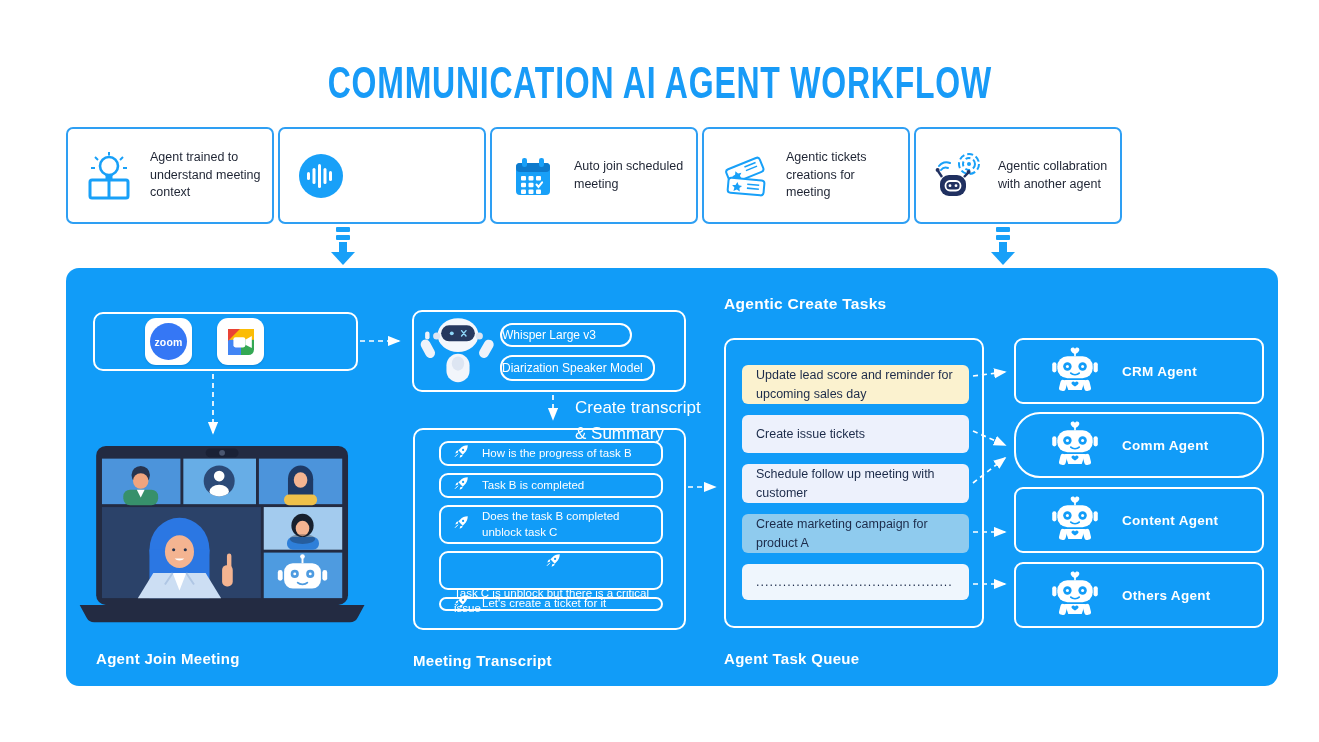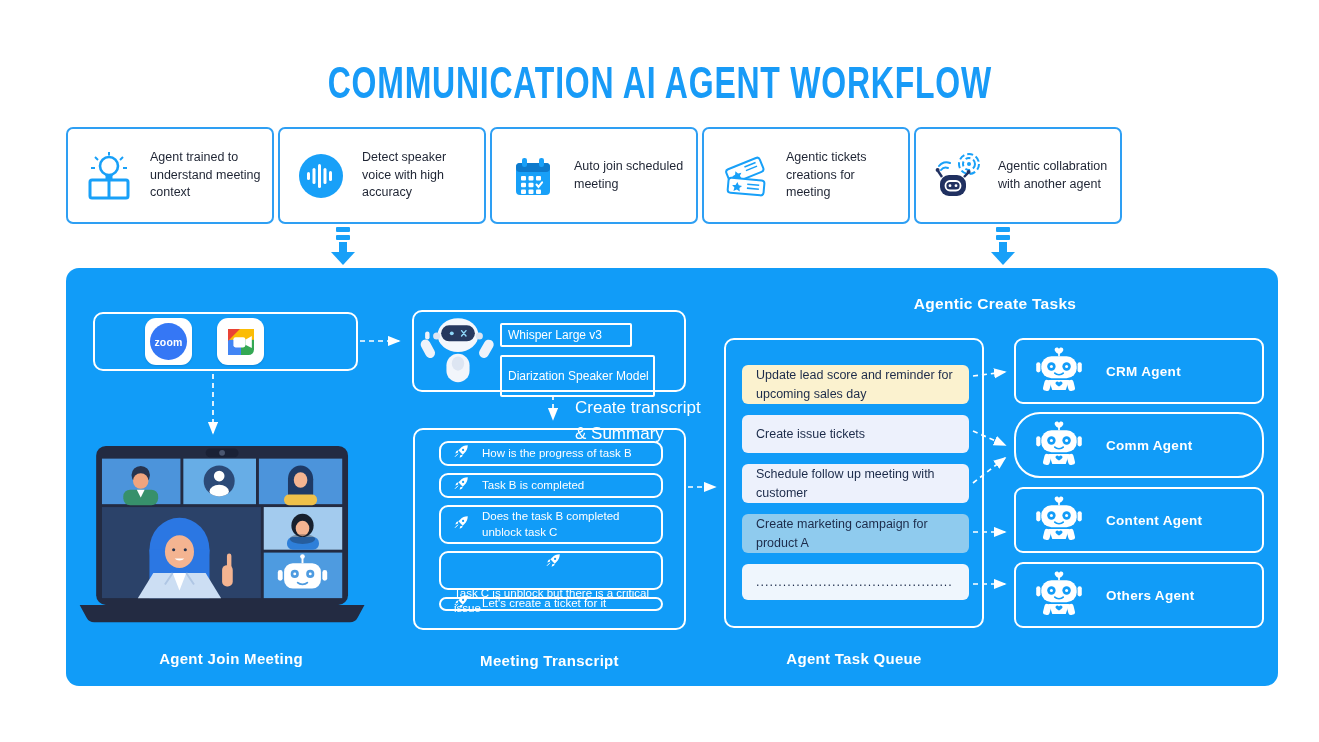--- a/index.html
+++ b/index.html
@@ -12,32 +12,32 @@
   .features{position:absolute;left:66px;top:127px;width:1056px;height:97px;display:flex;gap:4px;}
   .feature{flex:1;background:#fff;border:2px solid #2E9FF3;border-radius:7px;display:flex;align-items:center;gap:13px;padding:0 8px 0 13px;box-sizing:border-box;}
   .feature .ficon{flex:0 0 56px;display:flex;align-items:center;justify-content:center;}
   .feature .ftext{font-size:12.5px;color:#1E2433;line-height:1.42;max-width:150px;}
   
   .step-arrow{position:absolute;width:28px;height:38px;}
   .step-arrow svg{display:block;}
   
   .panel{position:absolute;left:66px;top:268px;width:1212px;height:418px;background:#119CF8;border-radius:13px;}
   .wbox{position:absolute;border:2px solid #ffffff;border-radius:10px;box-sizing:border-box;}
-  .wlabel{position:absolute;color:#fff;font-weight:700;font-size:15px;text-align:center;letter-spacing:.3px;}
-  .pill{border:2px solid #fff;border-radius:2px;color:#fff;font-size:12px;display:flex;align-items:center;padding:0 6px;box-sizing:border-box;position:absolute;white-space:nowrap;}
+  .wlabel{position:absolute;color:#fff;font-weight:700;font-size:15px;text-align:left;letter-spacing:.3px;}
+  .pill{border:2px solid #fff;border-radius:12px;color:#fff;font-size:12px;display:flex;align-items:center;padding:0 0;box-sizing:border-box;position:absolute;white-space:nowrap;}
   
   .tile{width:47px;height:47px;background:#fff;border-radius:11px;display:flex;align-items:center;justify-content:center;box-shadow:0 1px 2px rgba(0,40,90,.18);}
   .zoom-circle{width:37px;height:37px;border-radius:50%;background:#3577F5;display:flex;align-items:center;justify-content:center;}
   .zoom-circle span{color:#fff;font-size:10.5px;font-weight:700;letter-spacing:.2px;}
   
   .tmsg{border:2px solid #fff;border-radius:9px;color:#fff;font-size:11.5px;line-height:1.35;display:flex;align-items:center;gap:13px;padding:0 8px 0 13px;box-sizing:border-box;}
   
   .task{border-radius:6px;display:flex;align-items:center;padding:0 14px;box-sizing:border-box;color:#1C2B4A;font-size:12.5px;line-height:1.45;}
   
-  .agent{position:absolute;left:948px;width:250px;height:66px;border:2px solid #fff;border-radius:9px;box-sizing:border-box;display:flex;align-items:center;gap:20px;padding:0 0 0 16px;}
+  .agent{position:absolute;left:948px;width:250px;height:66px;border:2px solid #fff;border-radius:9px;box-sizing:border-box;display:flex;align-items:center;gap:20px;padding:0 0 0 32px;}
   .agent .alabel{color:#fff;font-weight:700;font-size:13.5px;letter-spacing:.3px;}
   .note{position:absolute;color:#fff;font-size:17px;line-height:1.5;}
   .connectors{position:absolute;left:0;top:0;pointer-events:none;}
 </style>
 </head>
 <body>
 
 <div class="canvas">
 
   <h1 class="title"><span>COMMUNICATION AI AGENT WORKFLOW</span></h1>
@@ -65,21 +65,20 @@
       <span class="ficon">
         <svg width="50" height="50" viewBox="0 0 50 50">
           <circle cx="25" cy="25" r="22" fill="#18A0F8"></circle>
           <rect x="11" y="21" width="3" height="8" rx="1.5" fill="#fff"></rect>
           <rect x="16.5" y="17" width="3" height="16" rx="1.5" fill="#fff"></rect>
           <rect x="22" y="13" width="3" height="24" rx="1.5" fill="#fff"></rect>
           <rect x="27.5" y="17" width="3" height="16" rx="1.5" fill="#fff"></rect>
           <rect x="33" y="20" width="3" height="10" rx="1.5" fill="#fff"></rect>
         </svg>
       </span>
-      <span class="ftext">Detect speaker voice with high accuracy</span>
     </div>
 
     <div class="feature">
       <span class="ficon">
         <svg width="50" height="50" viewBox="0 0 50 50">
           <rect x="8" y="12" width="34" height="32" rx="4" fill="#18A0F8"></rect>
           <rect x="8" y="12" width="34" height="9" rx="4" fill="#0E7ACC"></rect>
           <rect x="14" y="7" width="5" height="9" rx="2.2" fill="#18A0F8"></rect>
           <rect x="31" y="7" width="5" height="9" rx="2.2" fill="#18A0F8"></rect>
           <g fill="#fff">
@@ -196,21 +195,21 @@
         <path d="M49 21l5 6M54 21l-5 6" stroke="#8FD6F8" stroke-width="1.6" stroke-linecap="round"></path>
         <circle cx="21" cy="27" r="4" fill="#DDE5F2"></circle>
         <circle cx="69" cy="27" r="4" fill="#DDE5F2"></circle>
         <rect x="32" y="47" width="26" height="32" rx="13" fill="#F2F5FB"></rect>
         <ellipse cx="45" cy="58" rx="7" ry="8" fill="#DDE5F2"></ellipse>
       </svg>
     </div>
     <div class="pill" style="left:434px;top:55px;width:132px;height:24px;">
         <span>Whisper Large v3</span>
       </div>
-    <div class="pill" style="left:434px;top:87px;width:155px;height:42px;">
+    <div class="pill" style="left:434px;top:87px;width:155px;height:26px;">
         <span>Diarization Speaker Model</span>
       </div>
 
     <div class="note" style="left:509px;top:127px;">
       <div>Create transcript</div>
       <div>&amp; Summary</div>
     </div>
 
     <div class="wbox" style="left:347px;top:160px;width:273px;height:202px;padding:11px 21px 0 24px;display:flex;flex-direction:column;gap:7px;">
       <div class="tmsg" style="height:25px;">

